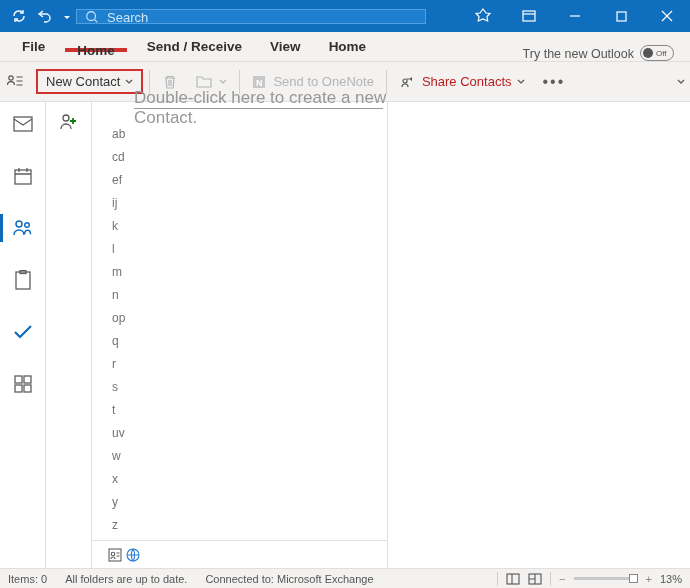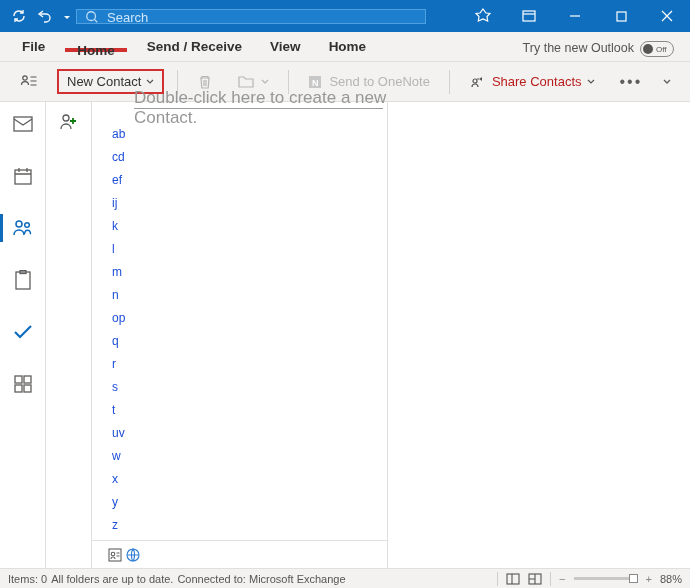--- a/index.html
+++ b/index.html
@@ -8,46 +8,46 @@
   .tb-left { display: flex; align-items: center; gap: 8px; padding-left: 10px; }
   .tb-icon { width: 18px; height: 18px; display: flex; align-items: center; justify-content: center; opacity: .95; }
   .search-wrap { flex: 1; margin: 0 10px 0 4px; max-width: 350px; }
   .search { height: 15px; background: #1f7fcf; border: 1px solid #4fa0e0; display: flex; align-items: flex-start; padding: 0 8px; color: #cfe6f8; font-size: 13px; }
   .search svg { margin-right: 8px; opacity: .9; }
   .tb-right { margin-left: auto; display: flex; align-items: center; }
   .win-btn { width: 46px; height: 32px; display: flex; align-items: center; justify-content: center; }
   .tabs { height: 30px; background: #f3f2f1; border-bottom: 1px solid #e1dfdd; display: flex; align-items: stretch; padding: 0 8px; }
   .tab { padding: 0 14px; display: flex; align-items: center; font-size: 13.5px; color: #323130; cursor: default; font-weight: bold; }
   .tab.home { border: 2.5px solid #d13030; margin: 16px 6px; padding: 0 10px; }
-  .try-new { margin-left: auto; display: flex; align-items: flex-start; gap: 6px; padding-right: 8px; color: #555; font-size: 12.5px; margin-top: 9px; }
+  .try-new { margin-left: auto; display: flex; align-items: flex-end; gap: 6px; padding-right: 8px; color: #555; font-size: 12.5px; margin-top: 9px; }
   .toggle { width: 34px; height: 16px; border: 1px solid #888; border-radius: 16px; display: flex; align-items: center; padding: 0 2px; font-size: 8px; color: #555; }
   .toggle .knob { width: 10px; height: 10px; background: #555; border-radius: 50%; margin-right: 3px; }
-  .ribbon { height: 40px; background: #f3f2f1; border-bottom: 1px solid #e1dfdd; display: flex; align-items: center; padding: 0 14px; gap: 13px; }
+  .ribbon { height: 40px; background: #f3f2f1; border-bottom: 1px solid #e1dfdd; display: flex; align-items: center; padding: 0 0; gap: 6px; }
   .rib-btn { height: 28px; display: flex; align-items: center; padding: 0 6px; color: #b91c1c; gap: 5px; }
   .rib-btn.disabled { color: #b5b5b5; }
   .rib-btn svg { flex-shrink: 0; }
   .new-contact { border: 2.5px solid #d13030; padding: 3px 8px; gap: 5px; display: flex; align-items: center; }
   .divider { width: 1px; height: 24px; background: #d1d1d1; }
   .ellipsis { font-size: 16px; letter-spacing: 2px; color: #605e5c; padding: 0 6px; }
   .rib-chev { margin-left: auto; padding-right: 4px; color: #605e5c; }
   .body { display: flex; height: calc(100% - 32px - 30px - 40px - 20px); }
   .leftbar { width: 46px; border-right: 1px solid #e1dfdd; display: flex; flex-direction: column; align-items: center; padding-top: 6px; gap: 20px; }
   .lb-item { width: 32px; height: 32px; display: flex; align-items: center; justify-content: center; color: #605e5c; }
   .lb-item.active { color: #0f6cbd; position: relative; }
   .lb-item.active::before { content:""; position:absolute; left:-7px; top:2px; bottom:2px; width:3px; background:#0f6cbd; }
   .midcol { width: 46px; border-right: 1px solid #e1dfdd; display: flex; flex-direction: column; align-items: center; padding-top: 6px; }
   .mid-ic { width: 28px; height: 28px; display: flex; align-items: center; justify-content: center; color: #605e5c; }
   .list-area { width: 296px; border-right: 1px solid #e1dfdd; display: flex; flex-direction: column; position:relative; }
   .list-hint { height: 18px; font-size: 17px; color: #979797; padding-left: 42px; display:flex; align-items:center; position:relative; top:-3px;}
   .list-strike { position:absolute; left:42px; right:4px; top:6px; height:1px; background:#9a9a9a;}
   .alpha { flex: 1; overflow: auto; padding-left: 20px; padding-top: 2px; }
-  .alpha-item { height: 23px; font-size: 12px; color: #1d4ed8; display: flex; align-items: center; }
+  .alpha-item { height: 23px; font-size: 12px; color: #737373; display: flex; align-items: center; }
   .alpha-foot { height: 28px; border-top: 1px solid #e1e1e1; display:flex; align-items:center; padding-left:16px; gap:2px; color:#606060;}
   .reading { flex: 1; }
-  .statusbar { height: 20px; background: #f3f2f1; border-top: 1px solid #e1dfdd; display: flex; align-items: center; font-size: 11px; color: #555; padding: 0 8px; gap: 4px; }
+  .statusbar { height: 20px; background: #f3f2f1; border-top: 1px solid #e1dfdd; display: flex; align-items: center; font-size: 11px; color: #555; padding: 0 8px; gap: 18px; }
   .statusbar .views { margin-left: auto; display: flex; align-items: center; gap: 8px; }
   .status-sep { width:1px; height:14px; background:#cfcfcf; }
   .zoom-track { width: 64px; height: 3px; background: #c8c8c8; position: relative; }
   .zoom-knob { position:absolute; right:0; top:-3px; width:9px; height:9px; background:#fff; border:1px solid #888; }
 </style>
 </head>
 <body>
 
 <div class="titlebar">
   <div class="tb-left">
@@ -287,15 +287,15 @@
     <svg width="14" height="12" viewBox="0 0 14 12" fill="none" stroke="#555" stroke-width="1.1">
         <rect x="1" y="1" width="12" height="10"></rect>
         <path d="M7 1v10M1 6h6"></path>
       </svg>
     <span class="status-sep"></span>
     <span style="color:#888">−</span>
     <div class="zoom-track">
         <div class="zoom-knob"></div>
       </div>
     <span style="color:#888">+</span>
-    <span>88%</span>
+    <span>13%</span>
   </div>
 </div>
 
 </body></html>

